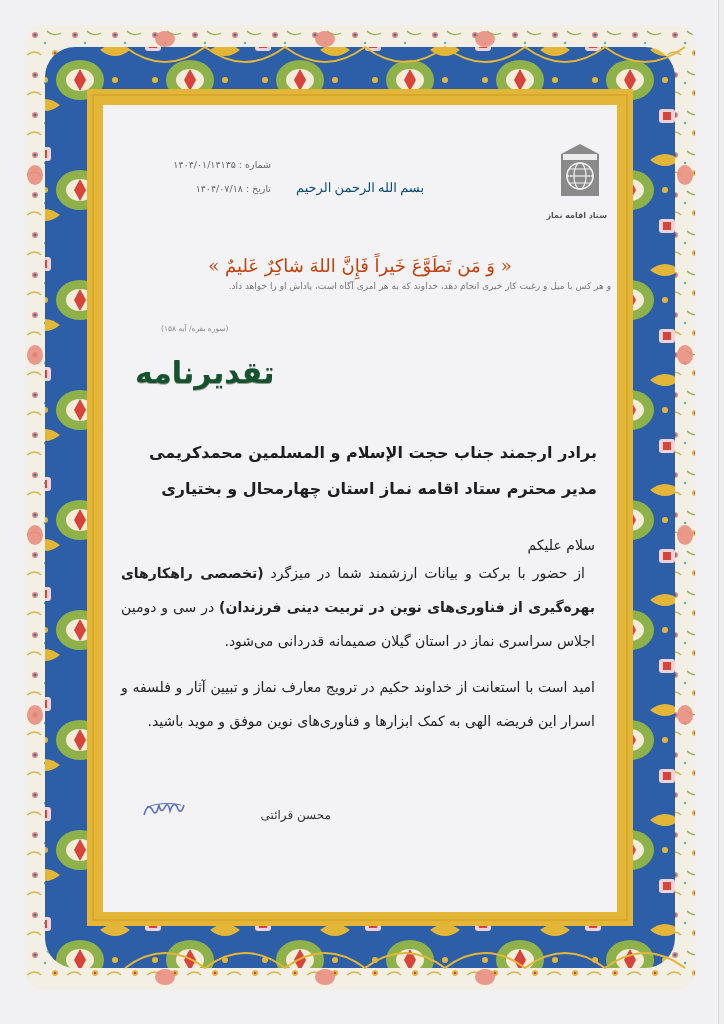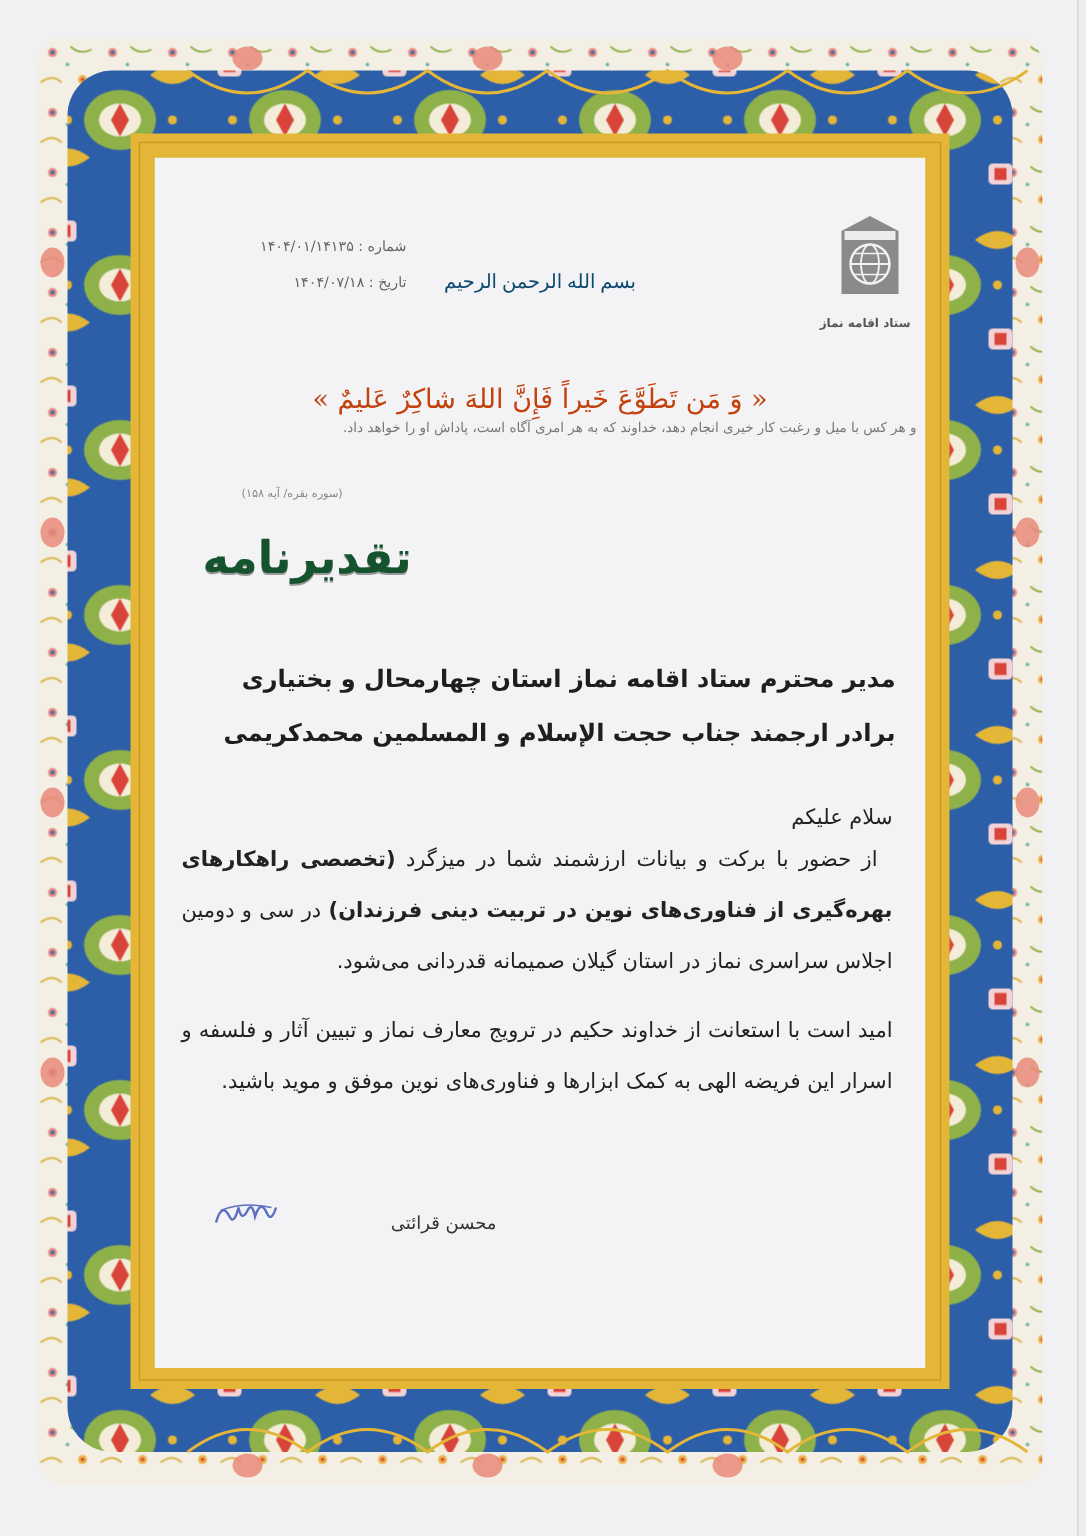--- a/index.html
+++ b/index.html
@@ -193,22 +193,22 @@
 
       <div class="bismillah">بسم الله الرحمن الرحيم</div>
 
       <div class="verse">« وَ مَن تَطَوَّعَ خَیراً فَإِنَّ اللهَ شاکِرٌ عَلیمٌ »</div>
       <div class="verse-trans">و هر کس با میل و رغبت کار خیری انجام دهد، خداوند که به هر امری آگاه است، پاداش او را خواهد داد.</div>
       <div class="verse-ref">(سوره بقره/ آیه ۱۵۸)</div>
 
       <div class="title">تقدیرنامه</div>
 
       <div class="addressee">
+        <div>برادر ارجمند جناب حجت الإسلام و المسلمین محمدکریمی</div>
         <div>مدیر محترم ستاد اقامه نماز استان چهارمحال و بختیاری</div>
-        <div>برادر ارجمند جناب حجت الإسلام و المسلمین محمدکریمی</div>
       </div>
 
       <div class="salutation">سلام علیکم</div>
 
       <div class="body-text">
         <div>
           <span class="indent"></span><span>از حضور با برکت و بیانات ارزشمند شما در میزگرد</span>
           <b>(تخصصی راهکارهای بهره‌گیری از فناوری‌های نوین در تربیت دینی فرزندان)</b>
           <span>در سی و دومین اجلاس سراسری نماز در استان گیلان صمیمانه قدردانی می‌شود.</span>
         </div>

